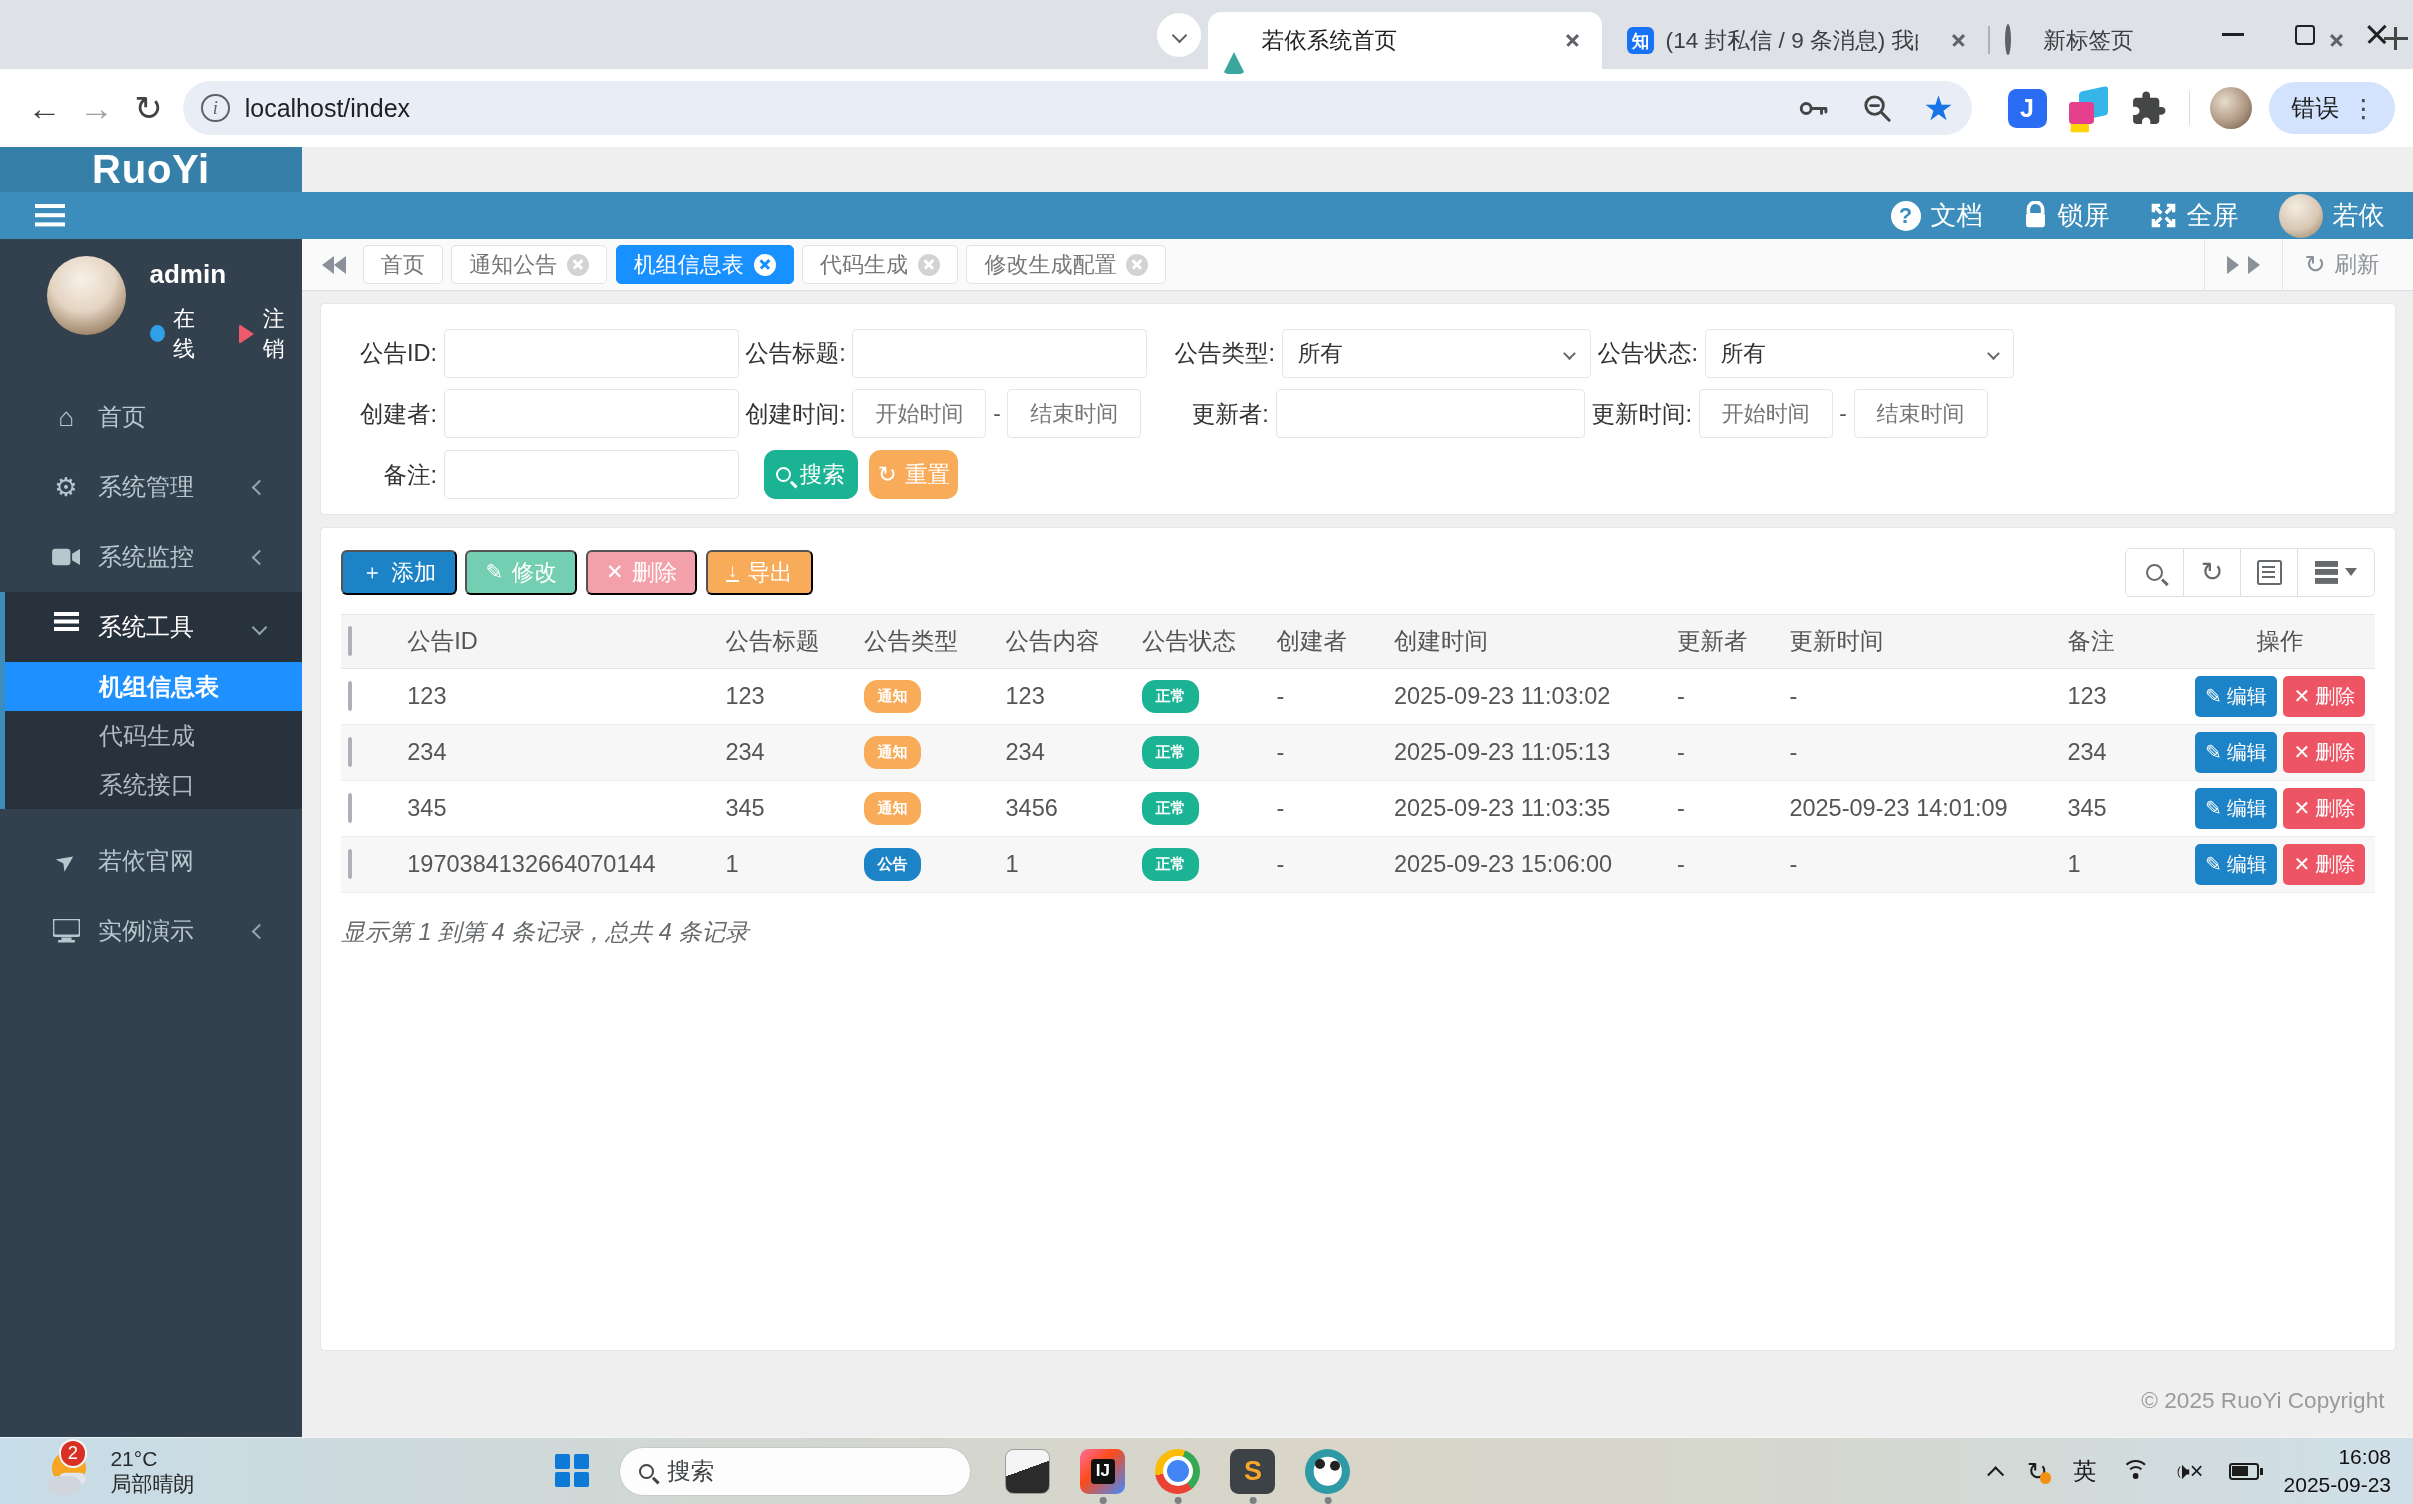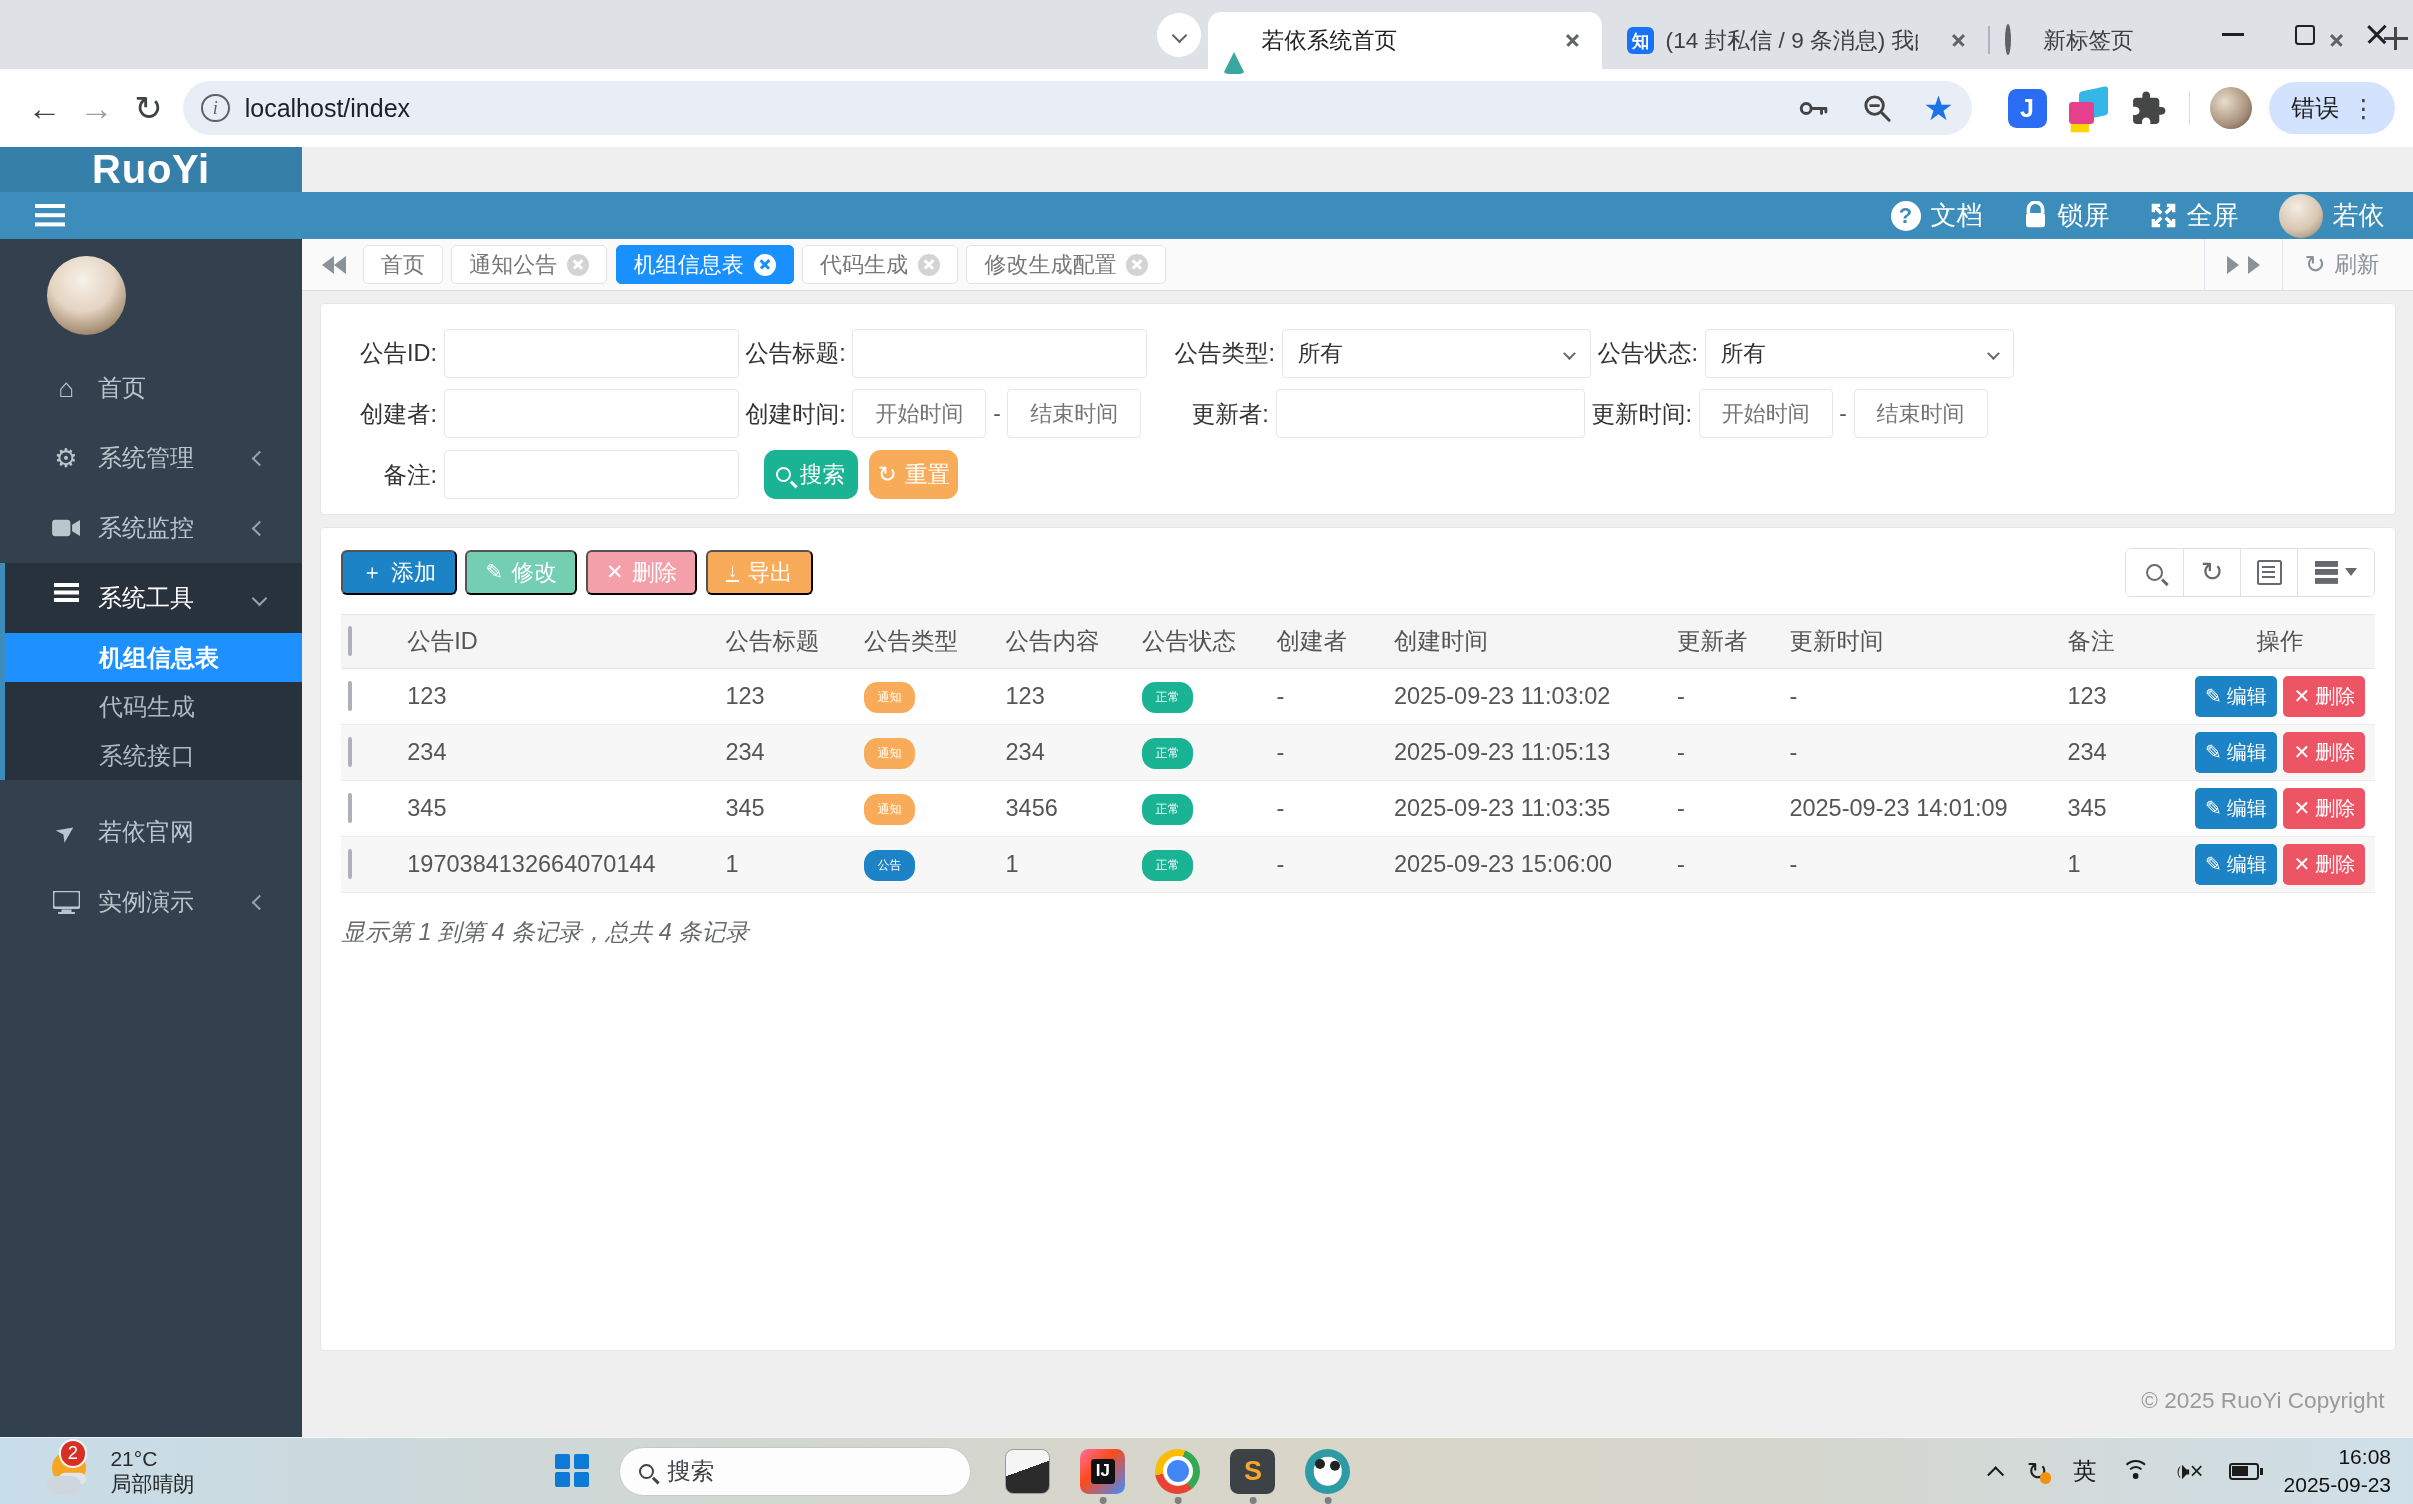--- a/index.html
+++ b/index.html
@@ -140,21 +140,21 @@
   .gridic { width:23.5px; height:23.5px; background:
     linear-gradient(#676a6c,#676a6c), linear-gradient(#676a6c,#676a6c), linear-gradient(#676a6c,#676a6c);
     background-color:transparent; background-size:100% 5.9px; background-position:0 0,0 8.4px,0 17px; background-repeat:no-repeat; }
   .caret { width:0;height:0;border-left:6.7px solid transparent;border-right:6.7px solid transparent;border-top:8.4px solid #676a6c; }
 
   table.grid { width:100%; border-collapse:collapse; margin-top:17px; font-size:23.5px; color:#555; }
   table.grid th { font-weight:normal; color:#555; text-align:left; background:#f5f5f6; border-top:1.7px solid #e3e6e9; border-bottom:1.7px solid #e3e6e9; height:54px; padding:0 6.7px; }
   table.grid td { height:56px; padding:0 6.7px; border-bottom:1.7px solid #ececec; }
   table.grid tbody tr:nth-child(even) { background:#f7f7f7; }
   .cb { width:25px; height:25px; border:2.5px solid #aeb2b8; border-radius:5.9px; background:#fff; }
-  .badge { display:inline-flex; align-items:center; justify-content:center; color:#fff; font-size:12px; font-weight:normal; border-radius:13.4px; padding:6.7px 13.4px; }
+  .badge { display:inline-flex; align-items:center; justify-content:center; color:#fff; font-size:15px; font-weight:bold; border-radius:13.4px; padding:6.7px 13.4px; }
   .bg-warn { background:#f8ac59; } .bg-prim { background:#1c84c6; } .bg-succ { background:#1ab394; }
   .abtn { display:inline-flex; align-items:center; gap:5px; color:#fff; font-size:20px; border-radius:5px; padding:6.7px 10px; }
   .a-edit { background:#1c84c6; } .a-del { background:#ed5565; margin-left:6.7px; }
   .summary { margin-top:23.5px; font-size:23.5px; color:#676a6c;font-style:italic; }
   .copyright { position:absolute; right:28.5px; bottom:23.5px; font-size:22.6px; color:#9a9a9a; }
 
   
   .taskbar { position:absolute; left:0; bottom:0; width:2413px; height:67px;
     background:linear-gradient(90deg,#c7dde9 0%,#d2d7d2 30%,#d9d5c8 55%,#d5d7ce 75%,#cfdfe9 100%);
     border-top:0.8px solid rgba(255,255,255,.7); display:flex; align-items:center; }
@@ -304,20 +304,29 @@
           </span>
       </div>
     </div>
   </div>
 
   <div class="appbody">
 
     <aside class="sidebar">
       <div class="userpanel">
         <span class="uavatar"></span>
+        <div class="uinfo">
+          <div class="uname">admin</div>
+          <div class="ustatus">
+            <span class="dot-on"></span>
+            <span>在线</span>
+            <span class="logout-ic"></span>
+            <span>注销</span>
+          </div>
+        </div>
       </div>
       <div class="menu">
         <div class="mitem">
           <span class="mic">⌂</span>
           <span>首页</span>
         </div>
         <div class="mitem">
           <span class="mic">⚙</span>
           <span>系统管理</span>
             <i class="chev left"></i>

